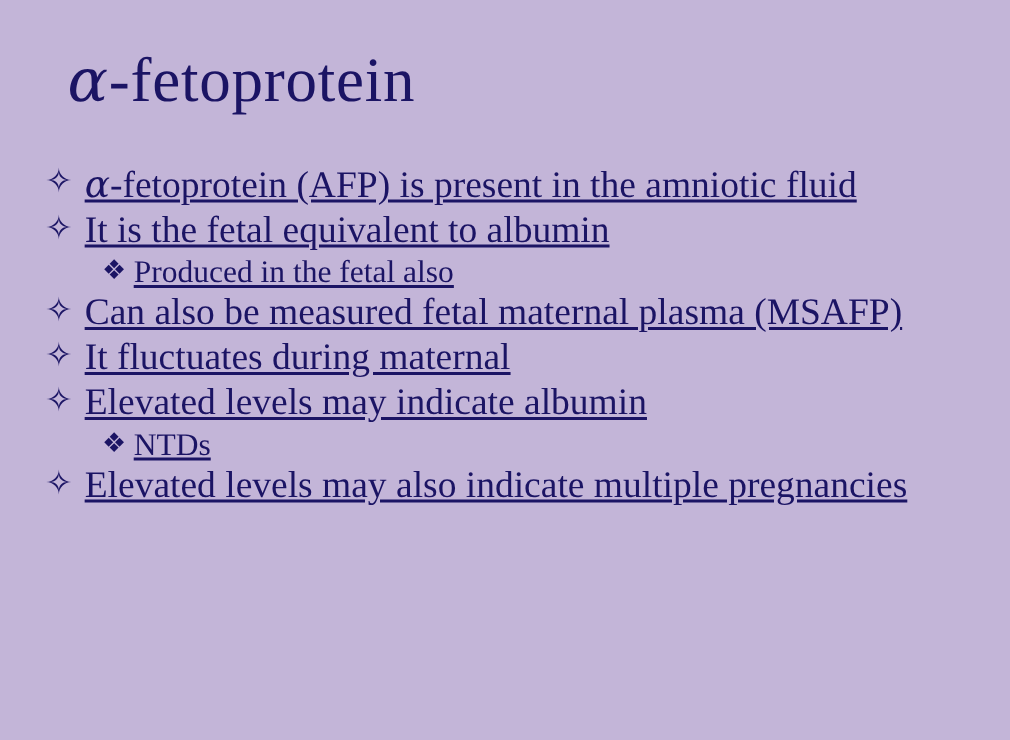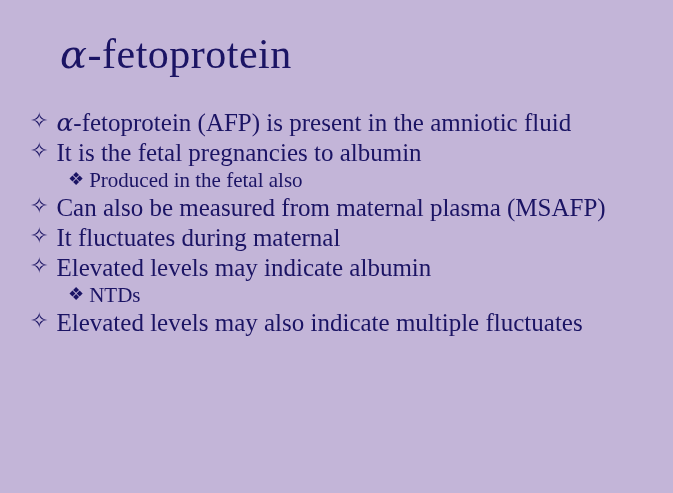--- a/index.html
+++ b/index.html
@@ -14,21 +14,21 @@
     overflow: hidden;
   }
   .slide {
     position: relative;
     width: 673px;
     height: 493px;
     box-sizing: border-box;
   }
   .slide-title {
     position: absolute;
-    left: 60px;
+    left: 45px;
     top: 30px;
     font-size: 42px;
     color: #1b1464;
     letter-spacing: 0.5px;
     white-space: nowrap;
   }
   .slide-title .alpha {
     font-family: "DejaVu Serif", serif;
     font-style: italic;
     font-size: 40px;
@@ -64,20 +64,21 @@
     padding-right: 8px;
     line-height: 1.22;
   }
   .level2 .marker {
     font-size: 18px;
     padding-right: 5px;
     line-height: 1.3;
   }
   .btext {
     flex: 1 1 auto;
+    text-decoration: underline;
   }
   .btext .alpha {
     font-family: "DejaVu Serif", serif;
     font-style: italic;
   }
 </style>
 </head>
 <body>
 
 <div class="slide">
@@ -88,47 +89,47 @@
 
   <div class="bullets">
 
     <div class="bullet-row level1">
       <span class="marker">✧</span>
       <span class="btext"><span class="alpha">α</span><span>-fetoprotein (AFP) is present in the amniotic fluid</span></span>
     </div>
 
     <div class="bullet-row level1">
       <span class="marker">✧</span>
-      <span class="btext">It is the fetal pregnancies to albumin</span>
+      <span class="btext">It is the fetal equivalent to albumin</span>
     </div>
 
     <div class="bullet-row level2">
       <span class="marker">❖</span>
       <span class="btext">Produced in the fetal also</span>
     </div>
 
     <div class="bullet-row level1">
       <span class="marker">✧</span>
-      <span class="btext">Can also be measured from maternal plasma (MSAFP)</span>
+      <span class="btext">Can also be measured fetal maternal plasma (MSAFP)</span>
     </div>
 
     <div class="bullet-row level1">
       <span class="marker">✧</span>
       <span class="btext">It fluctuates during maternal</span>
     </div>
 
     <div class="bullet-row level1">
       <span class="marker">✧</span>
       <span class="btext">Elevated levels may indicate albumin</span>
     </div>
 
     <div class="bullet-row level2">
       <span class="marker">❖</span>
       <span class="btext">NTDs</span>
     </div>
 
     <div class="bullet-row level1">
       <span class="marker">✧</span>
-      <span class="btext">Elevated levels may also indicate multiple fluctuates</span>
+      <span class="btext">Elevated levels may also indicate multiple pregnancies</span>
     </div>
 
   </div>
 </div>
 
 </body></html>

